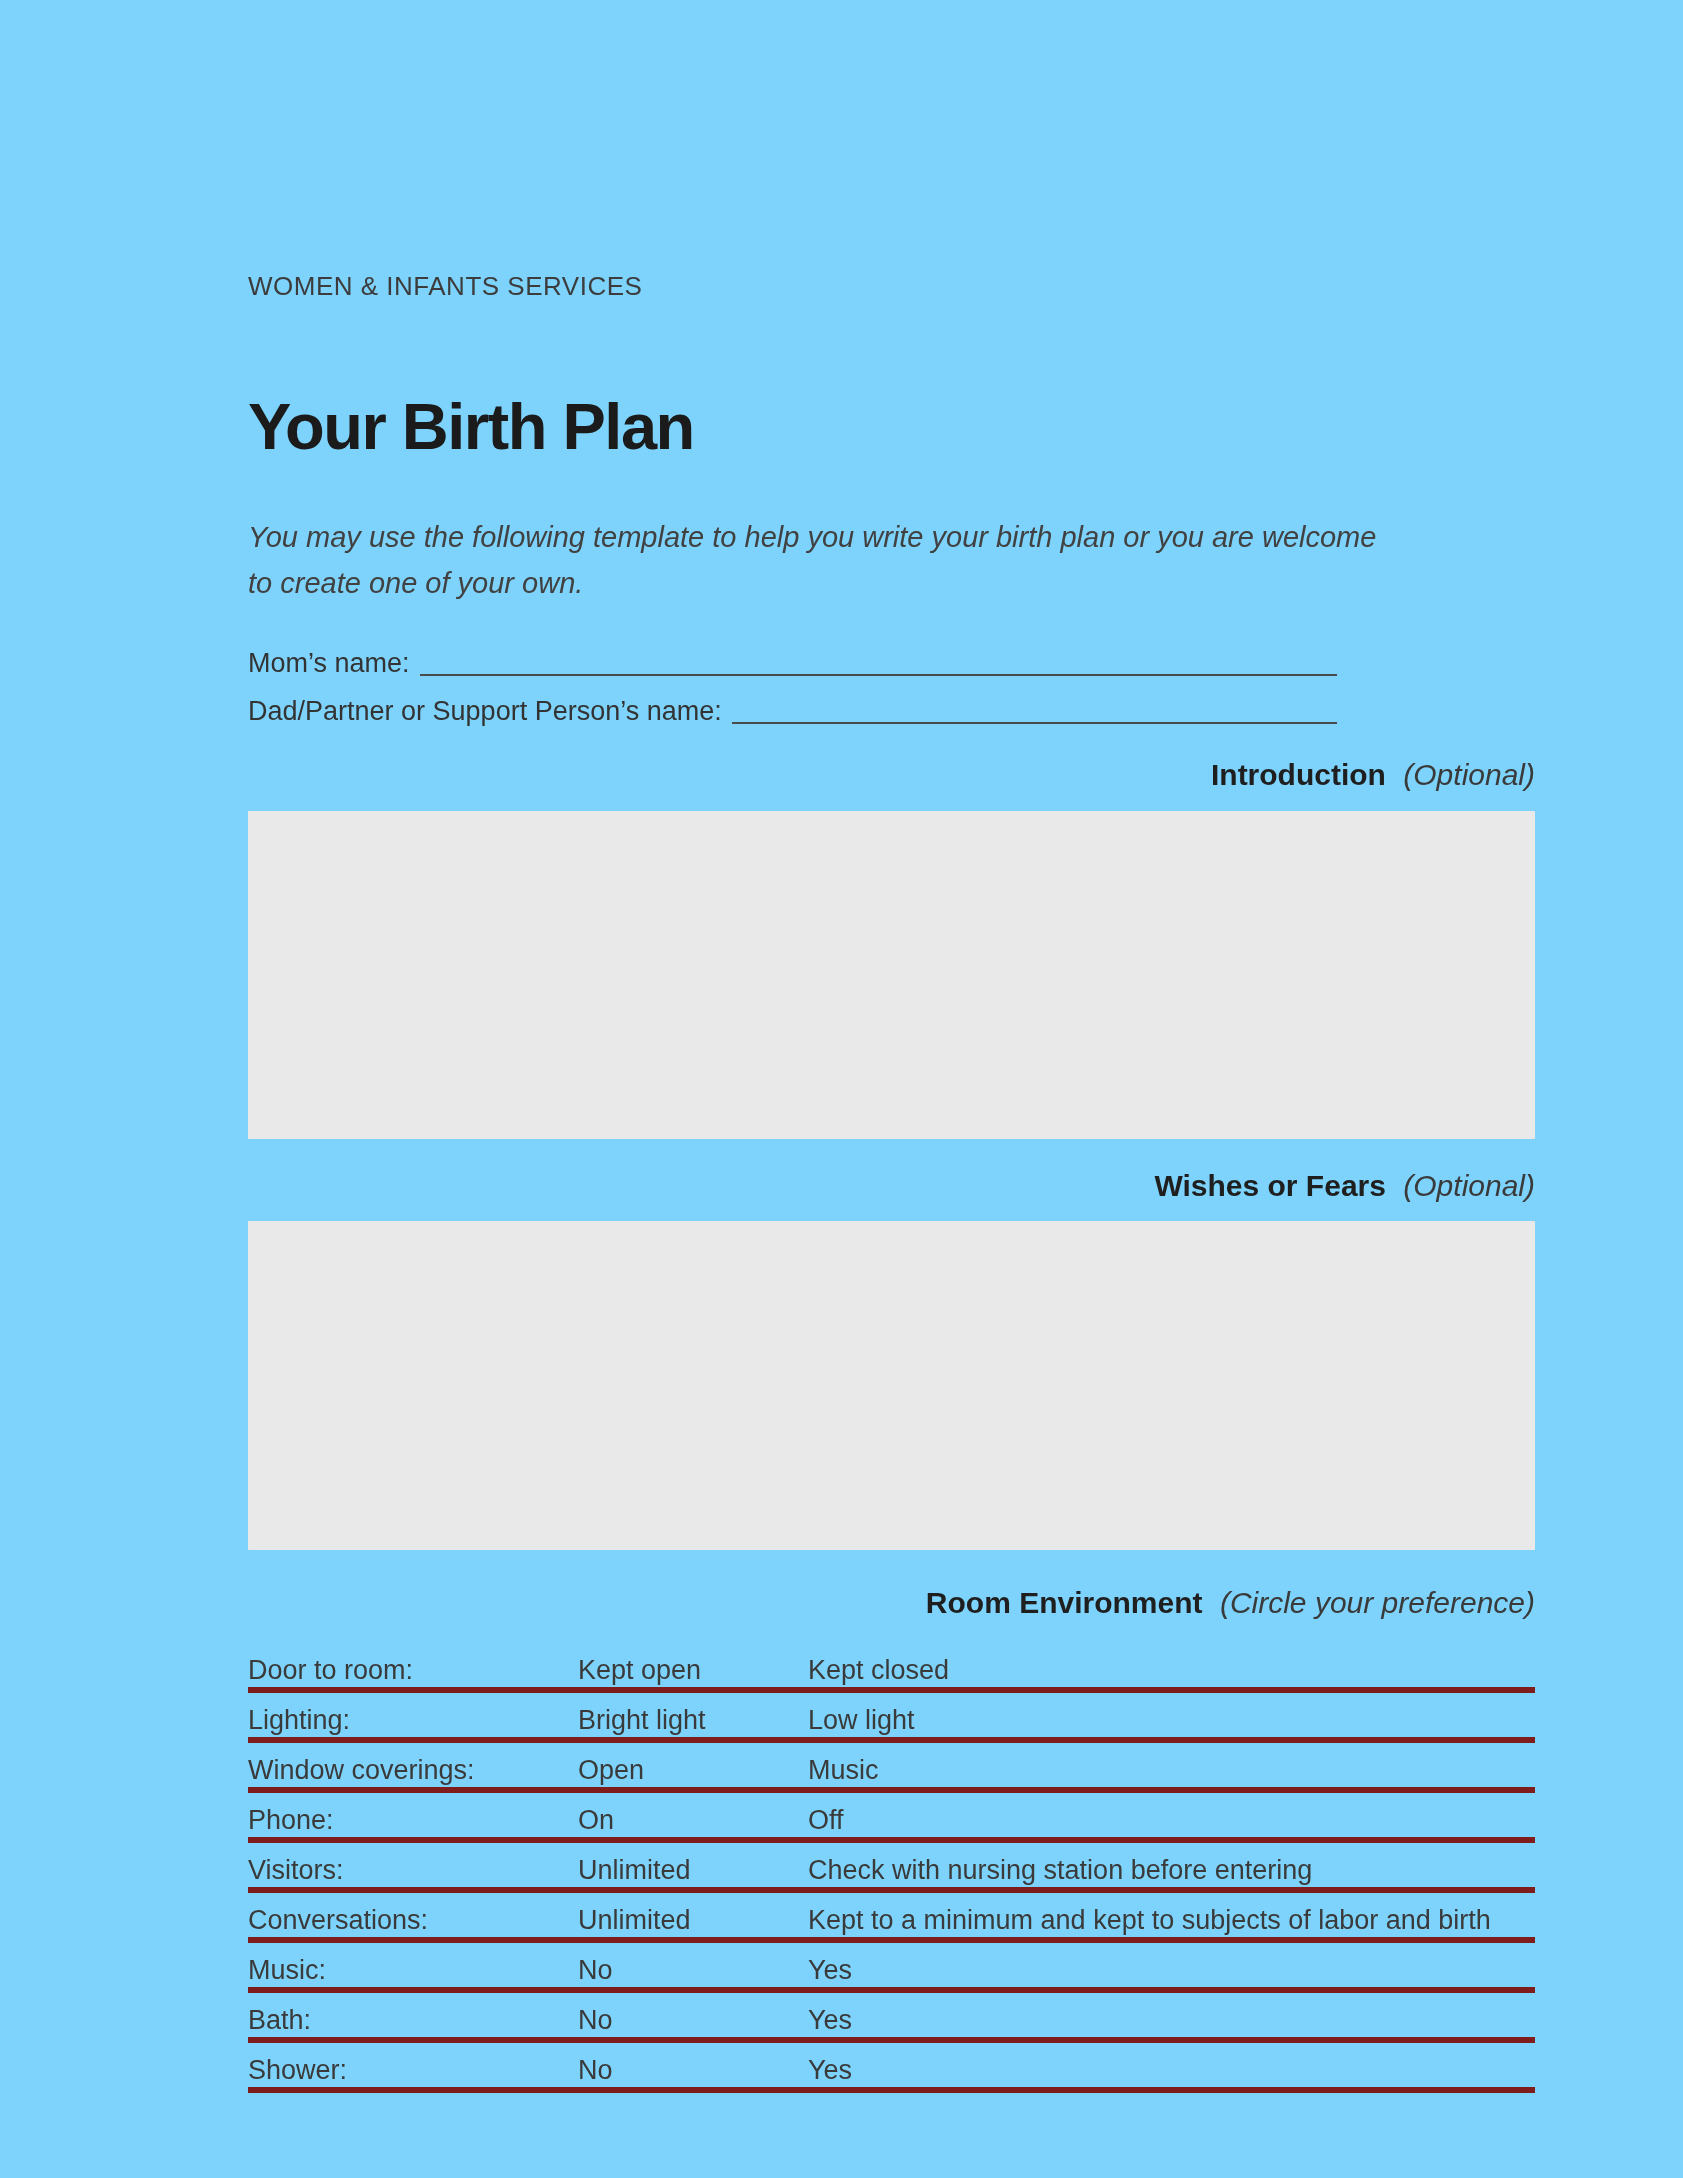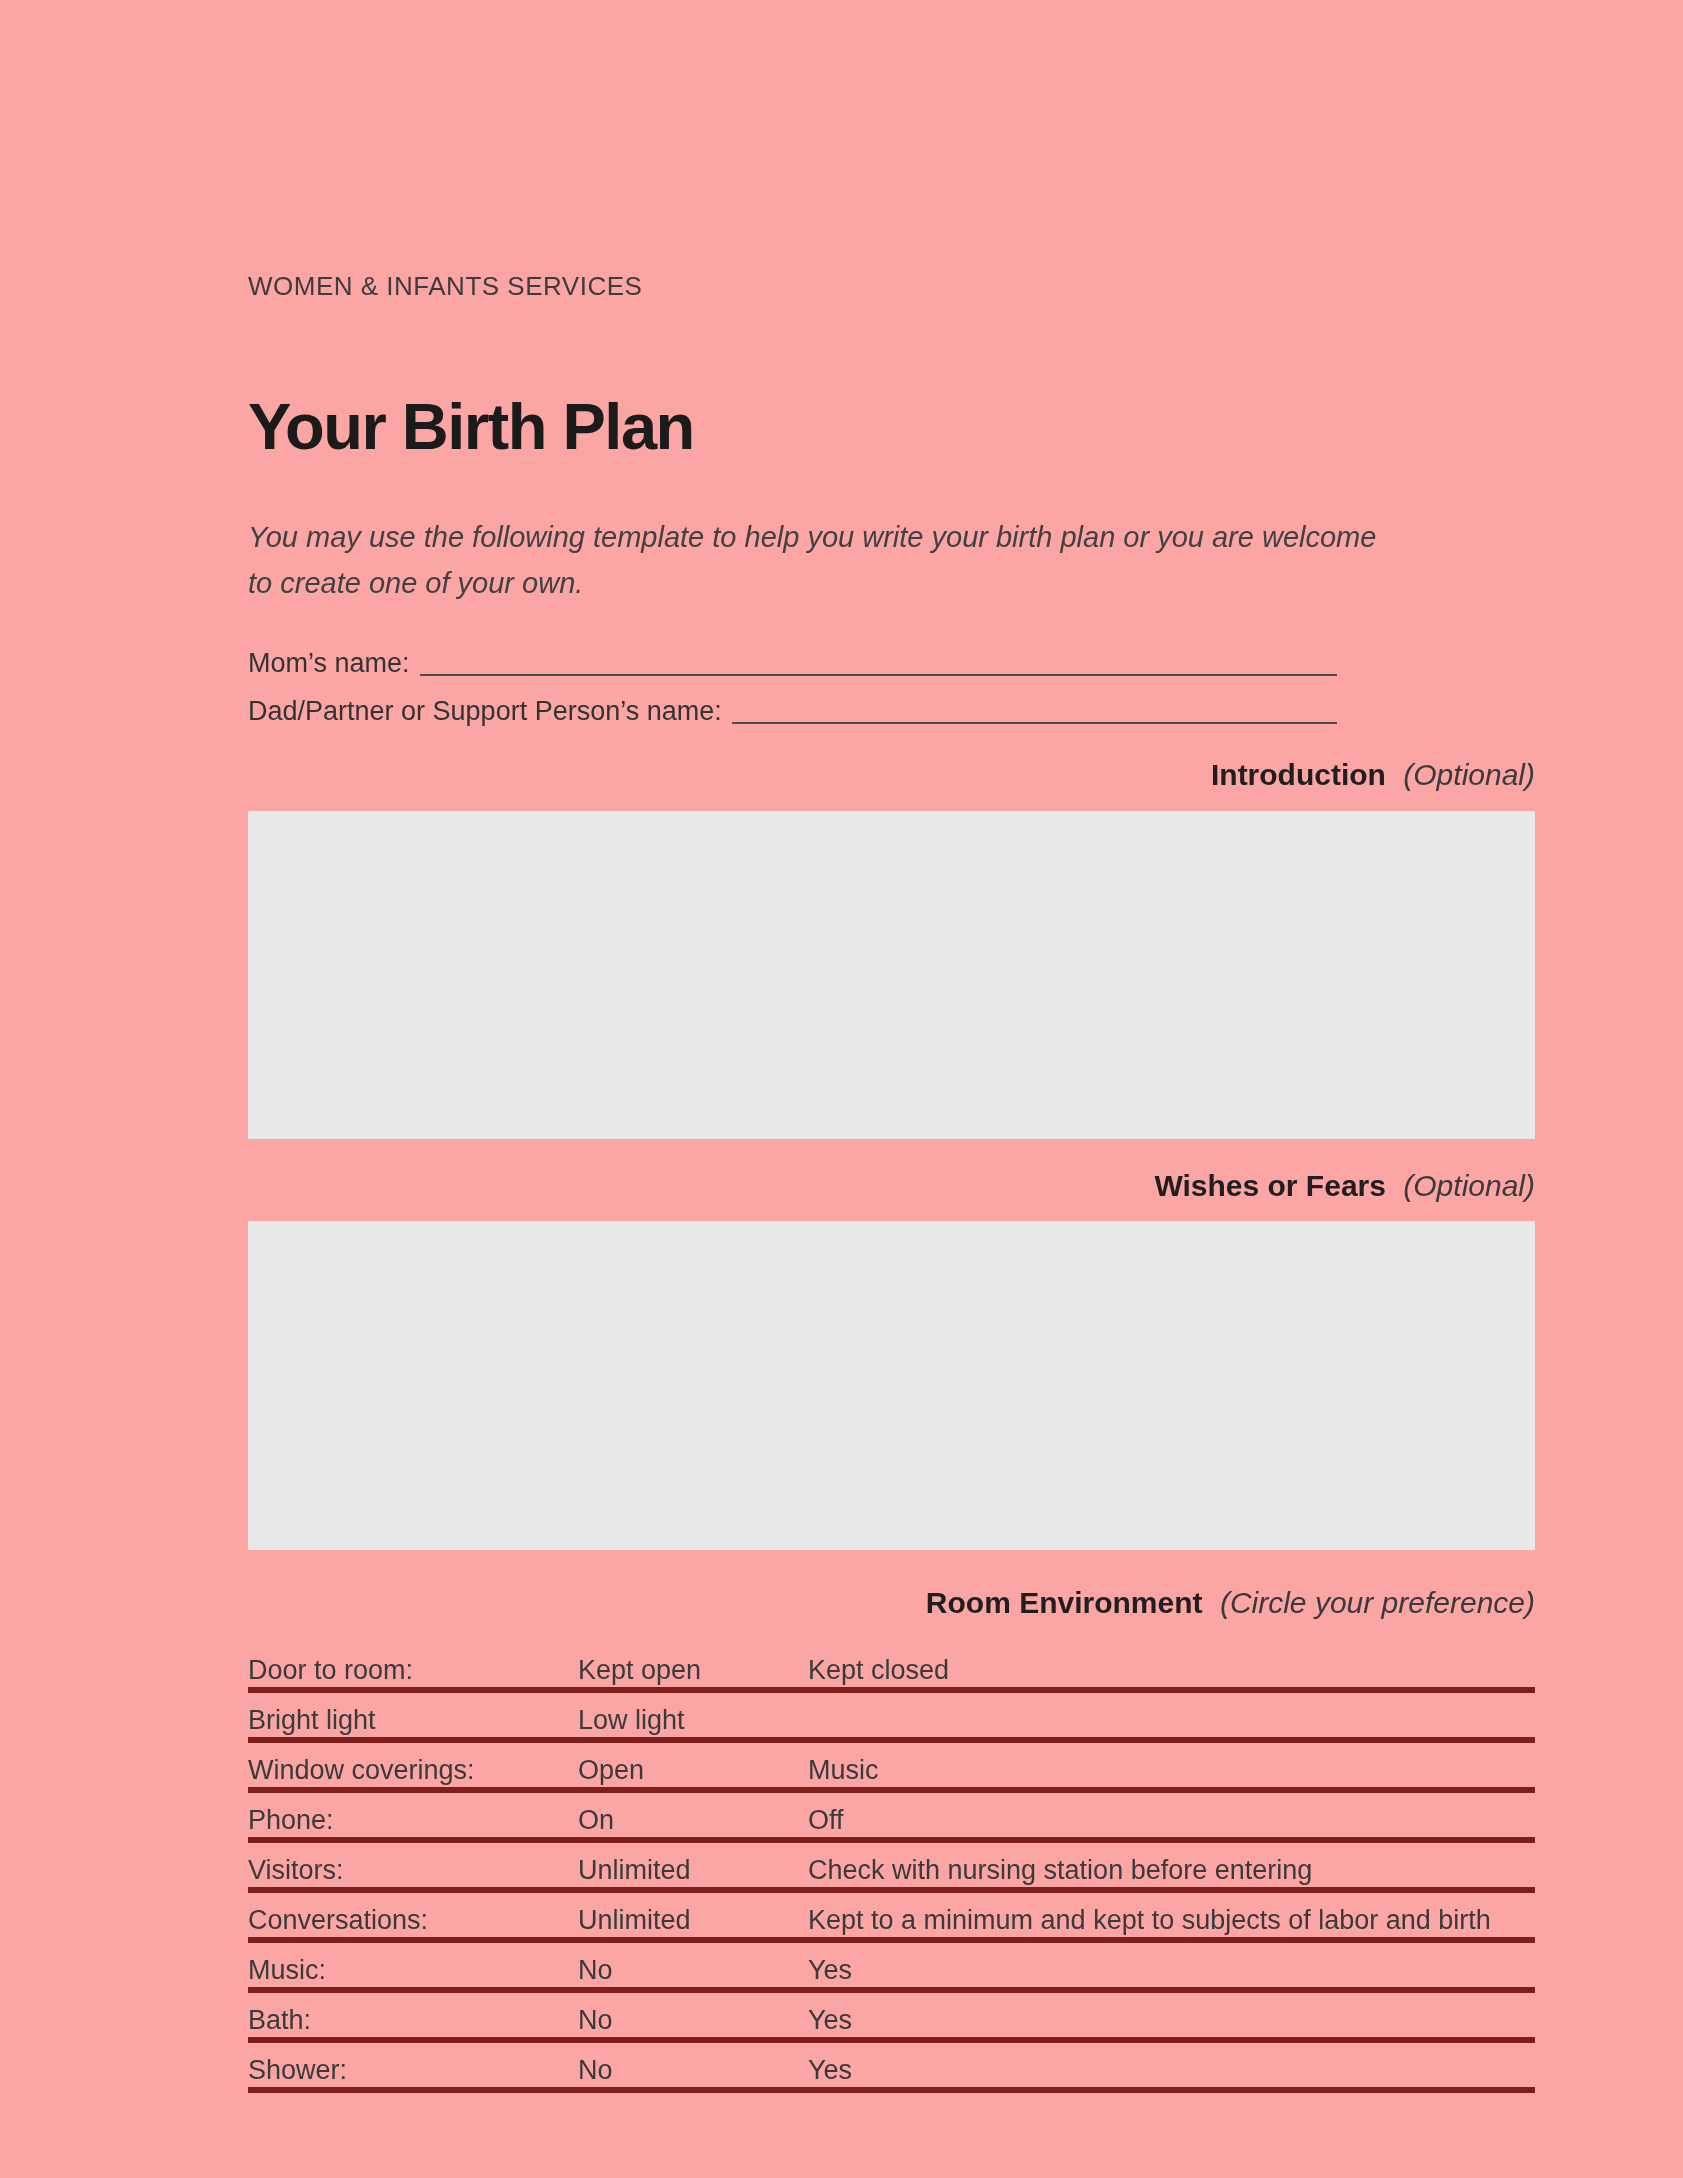--- a/index.html
+++ b/index.html
@@ -5,21 +5,21 @@
   * { box-sizing: border-box; }
   html, body {
     margin: 0; padding: 0;
     background: #ffffff;
     font-family: "Liberation Sans", sans-serif;
   }
   .page {
     position: relative;
     width: 1683px;
     height: 2178px;
-    background: #fca5a5;
+    background: #7dd3fc;
     overflow: hidden;
   }
   .content {
     position: relative;
     margin-left: 248px;
     width: 1287px;
     padding-top: 273px;
   }
   .eyebrow {
     font-size: 26px;
@@ -148,20 +148,21 @@
 
     <div class="pref-table">
 
       <div class="pref-row">
         <div class="pref-cell label">Door to room:</div>
         <div class="pref-cell option">Kept open</div>
         <div class="pref-cell option">Kept closed</div>
       </div>
 
       <div class="pref-row">
+        <div class="pref-cell label">Lighting:</div>
         <div class="pref-cell option">Bright light</div>
         <div class="pref-cell option">Low light</div>
       </div>
 
       <div class="pref-row">
         <div class="pref-cell label">Window coverings:</div>
         <div class="pref-cell option">Open</div>
         <div class="pref-cell option">Music</div>
       </div>
 

